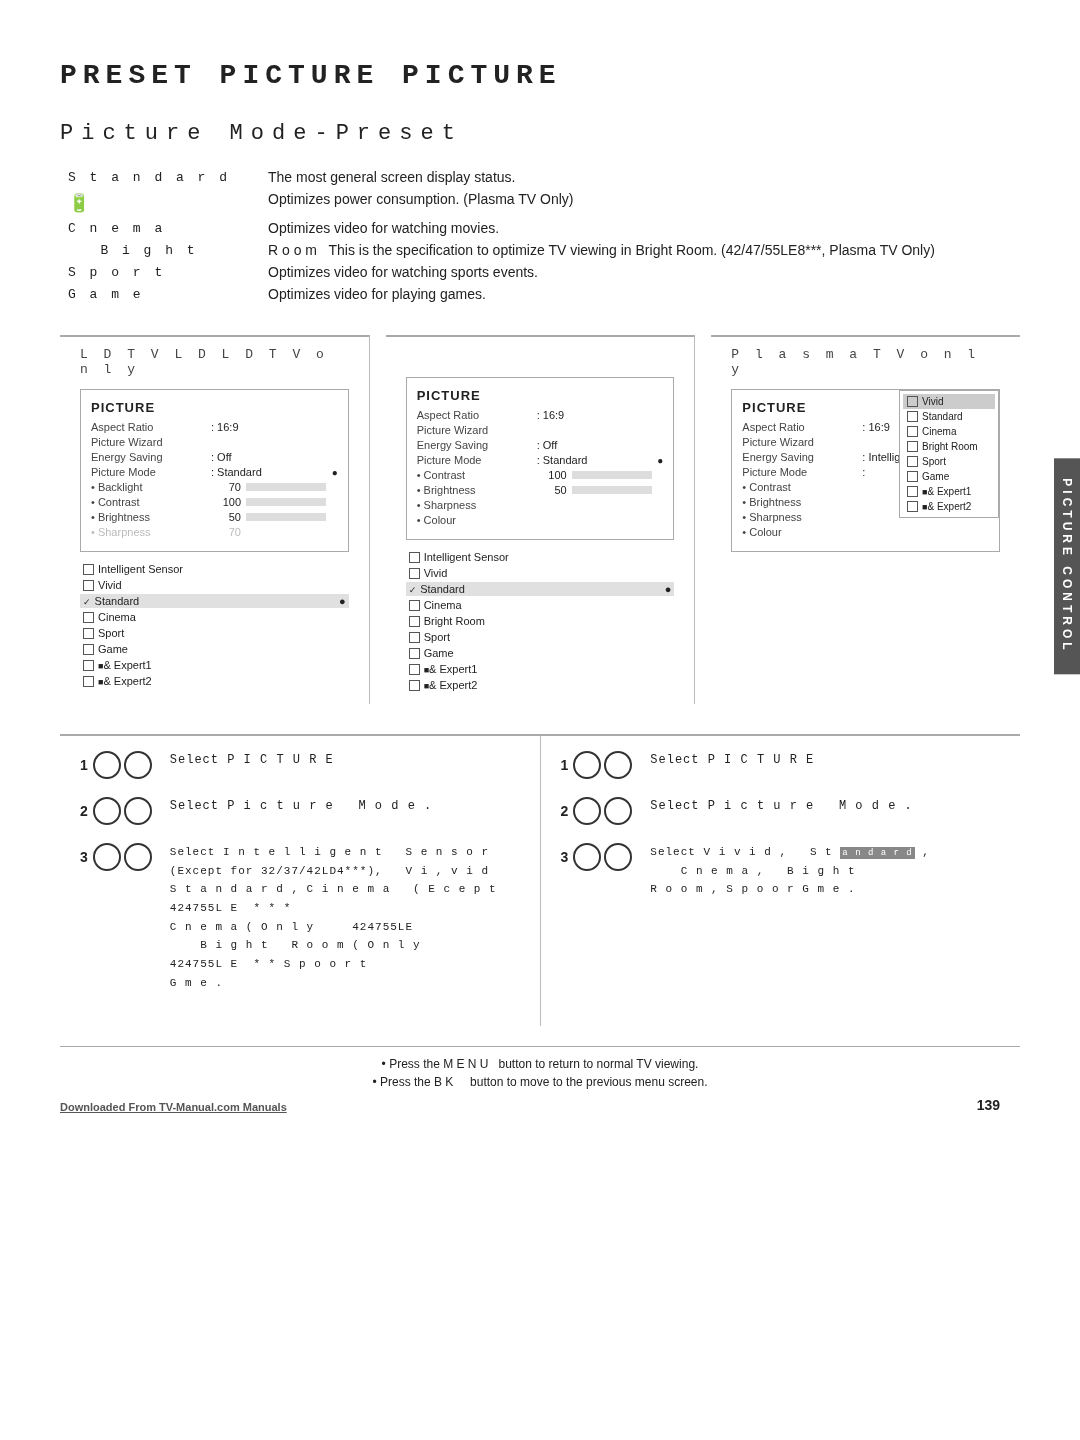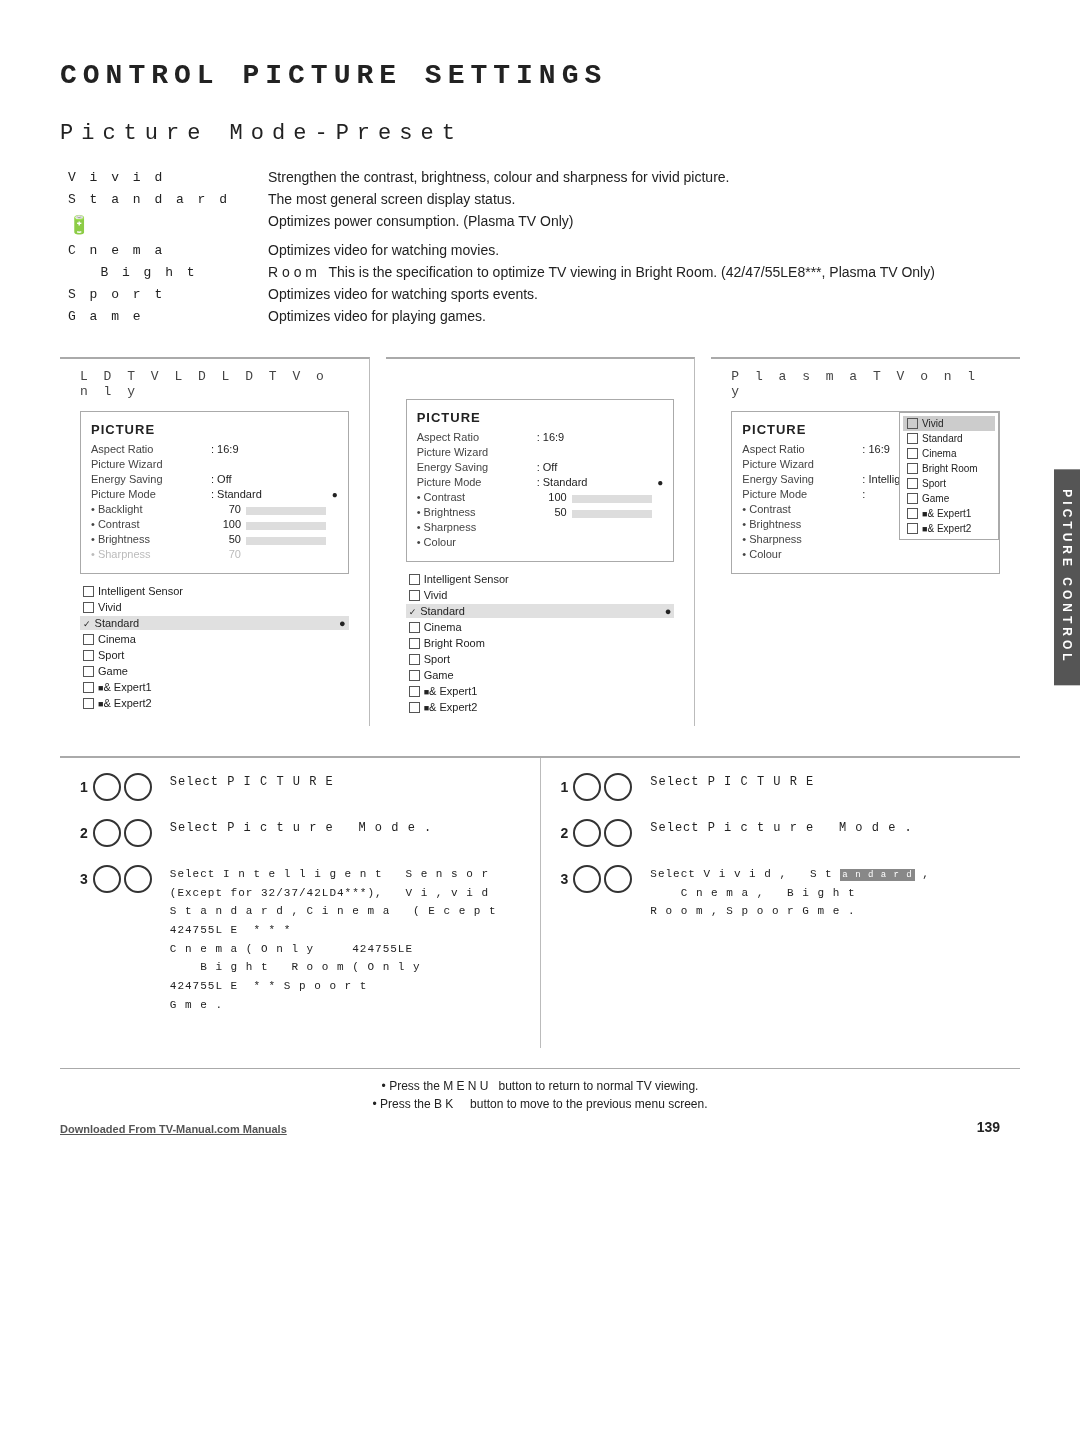--- a/index.html
+++ b/index.html
@@ -75,21 +75,21 @@
       margin-bottom: 10px;
     }
     .picture-box .pic-title {
       font-size: 13px;
       font-weight: bold;
       margin-bottom: 6px;
       letter-spacing: 1px;
     }
     .pic-row {
       display: flex;
-      align-items: flex-end;
+      align-items: center;
       margin-bottom: 3px;
       font-size: 11px;
     }
     .pic-row .label {
       width: 120px;
       color: #444;
     }
     .pic-row .value {
       width: 30px;
       text-align: right;
@@ -237,30 +237,26 @@
     }
     .inline-check {
       font-size: 9px;
       margin-right: 4px;
     }
   </style>
 </head>
 <body>
 <div class="page">
 
-  <div class="main-title">CONTROL PICTURE SETTINGS</div>
+  <div class="main-title">PRESET PICTURE PICTURE</div>
 
   <div class="section-title">Picture  Mode-Preset</div>
 
   <table class="mode-table">
     <tbody>
-      <tr>
-        <td>V i v i d</td>
-        <td>Strengthen the contrast, brightness, colour and sharpness for vivid picture.</td>
-      </tr>
       <tr>
         <td>S t a n d a r d</td>
         <td>The most general screen display status.</td>
       </tr>
       <tr>
         <td>
           <span style="font-size:18px;">🔋</span>
         </td>
         <td>Optimizes power consumption. (Plasma TV Only)</td>
       </tr>

